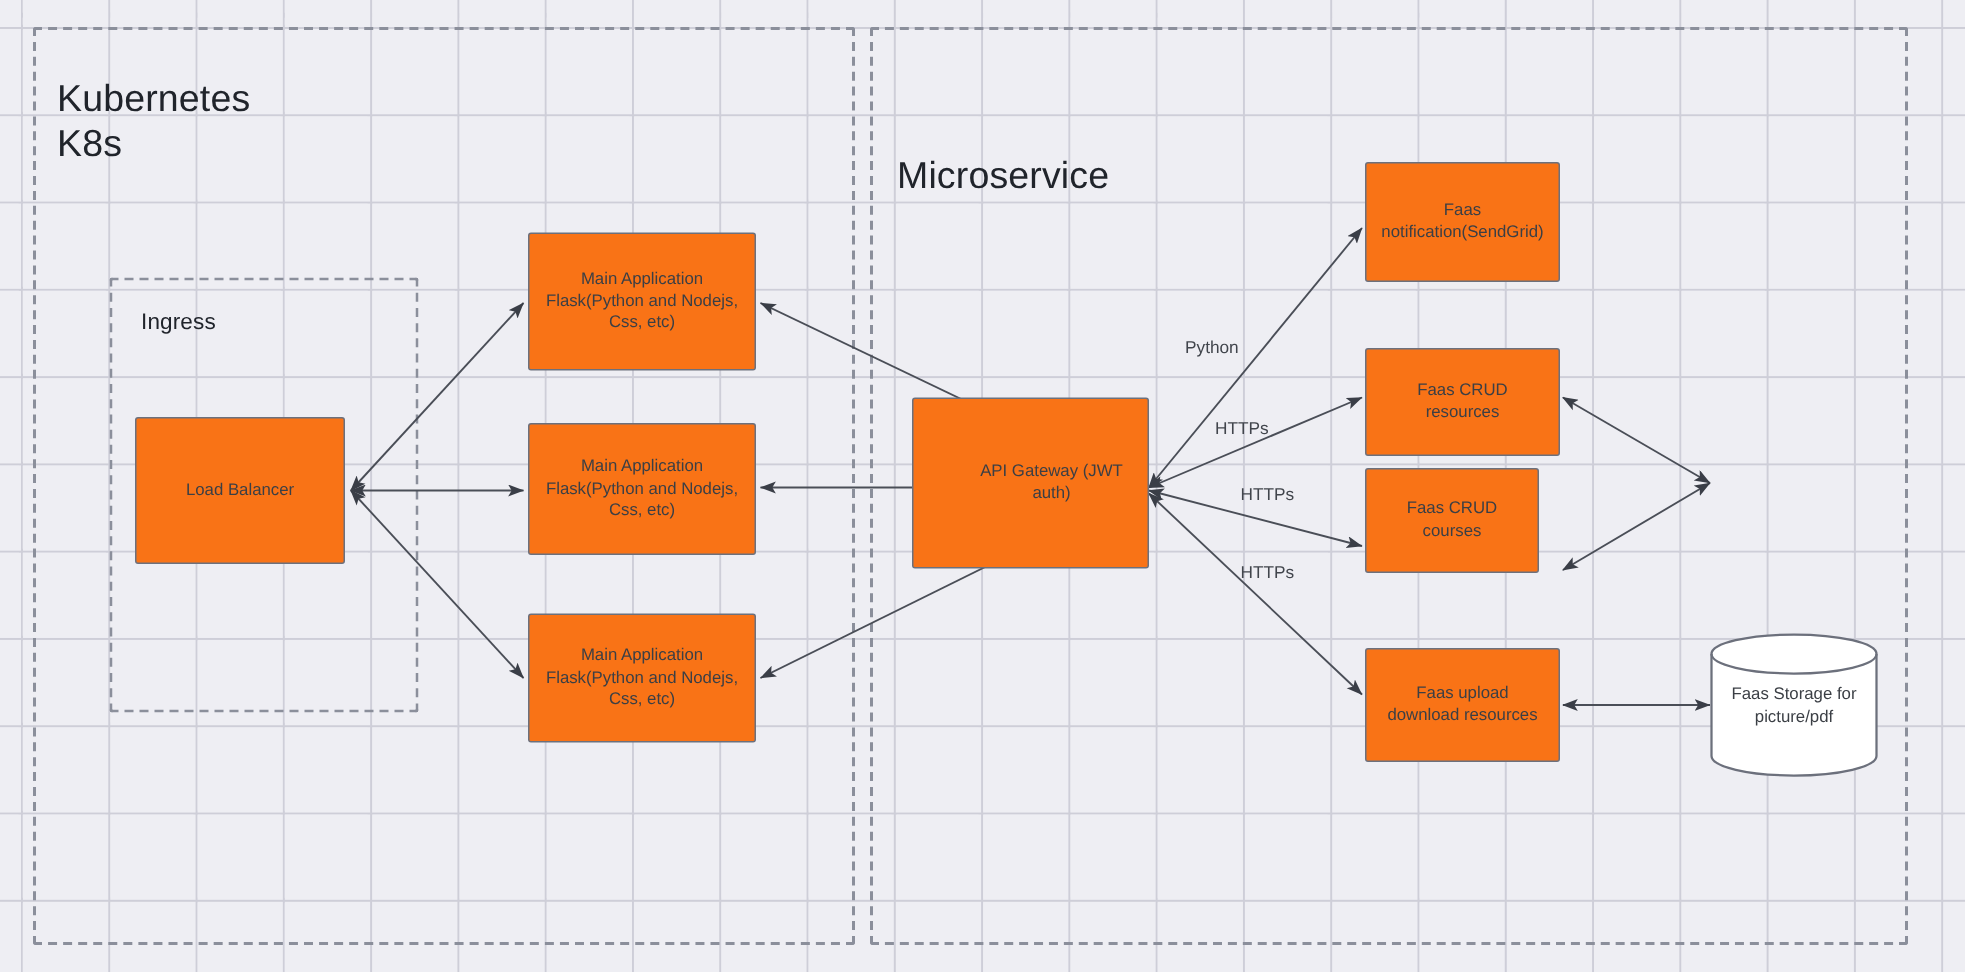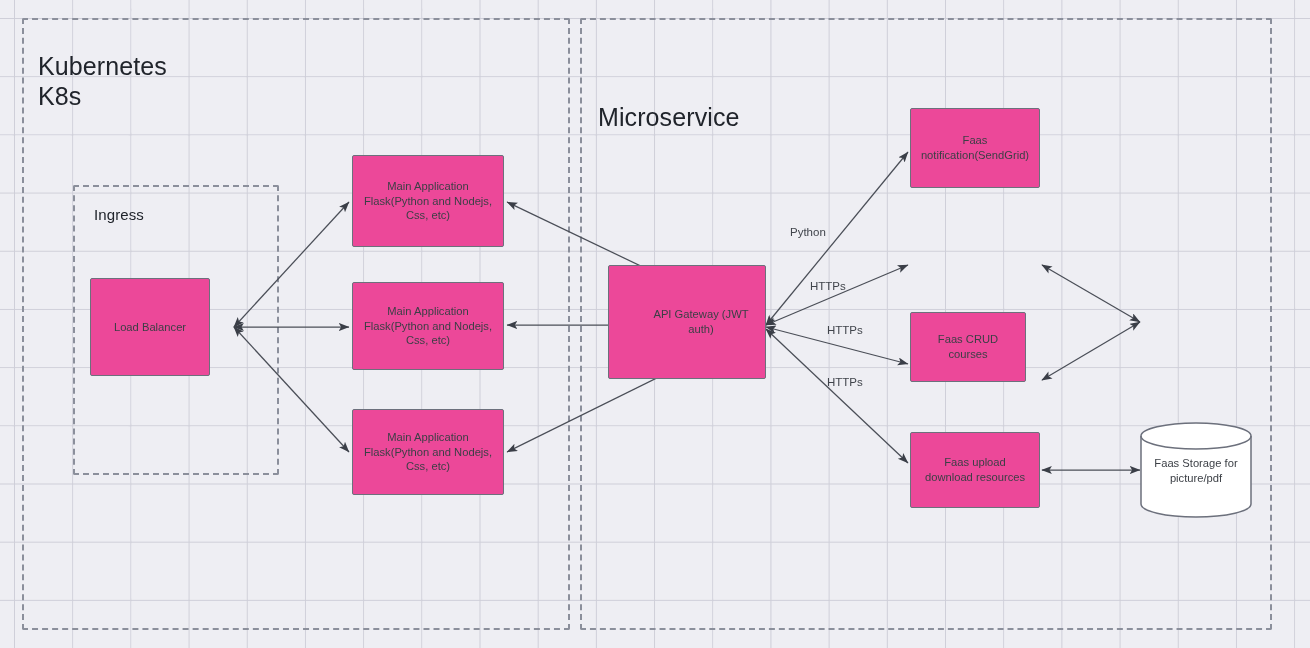--- a/index.html
+++ b/index.html
@@ -57,21 +57,21 @@
   .zone-title {
     position: absolute;
     font-size: 25px;
     color: #20242b;
     line-height: 1.18;
     letter-spacing: .1px;
     white-space: pre-line;
   }
   .node {
     position: absolute;
-    background: #ec4899;
+    background: #f97316;
     border: 1.6px solid #6c707c;
     border-radius: 2px;
     box-sizing: border-box;
     display: flex;
     align-items: center;
     justify-content: center;
     text-align: center;
     font-size: 11.2px;
     line-height: 1.33;
     color: #3b3f45;
@@ -145,41 +145,44 @@
 
       <line x1="1042" y1="470" x2="1140" y2="470" marker-end="url(#arr)" marker-start="url(#arrS)"></line>
     </g>
   </svg>
 
   <div class="edge-label" style="left:790px; top:226px;">Python</div>
   <div class="edge-label" style="left:810px; top:280px;">HTTPs</div>
   <div class="edge-label" style="left:827px; top:324px;">HTTPs</div>
   <div class="edge-label" style="left:827px; top:376px;">HTTPs</div>
 
-  <div class="node" style="left:90px; top:278px; width:120px; height:98px;">
+  <div class="node" style="left:90px; top:278px; width:140px; height:98px;">
     <span>Load Balancer</span>
   </div>
 
   <div class="node" style="left:352px; top:155px; width:152px; height:92px;">
     <span>Main Application Flask(Python and Nodejs, Css, etc)</span>
   </div>
   <div class="node" style="left:352px; top:282px; width:152px; height:88px;">
     <span>Main Application Flask(Python and Nodejs, Css, etc)</span>
   </div>
   <div class="node" style="left:352px; top:409px; width:152px; height:86px;">
     <span>Main Application Flask(Python and Nodejs, Css, etc)</span>
   </div>
 
   <div class="node" style="left:608px; top:265px; width:158px; height:114px;padding-left:36px;">
     <span>API Gateway (JWT auth)</span>
   </div>
 
   <div class="node" style="left:910px; top:108px; width:130px; height:80px;">
     <span>Faas notification(SendGrid)</span>
   </div>
+  <div class="node" style="left:910px; top:232px; width:130px; height:72px;">
+    <span>Faas CRUD resources</span>
+  </div>
   <div class="node" style="left:910px; top:312px; width:116px; height:70px;justify-content:center;">
     <span>Faas CRUD courses</span>
   </div>
   <div class="node" style="left:910px; top:432px; width:130px; height:76px;">
     <span>Faas upload download resources</span>
   </div>
 
 
   <div class="cyl" style="left:1140px; top:422px; width:112px; height:96px;">
     <svg width="112" height="96" viewBox="0 0 112 96" xmlns="http://www.w3.org/2000/svg">

